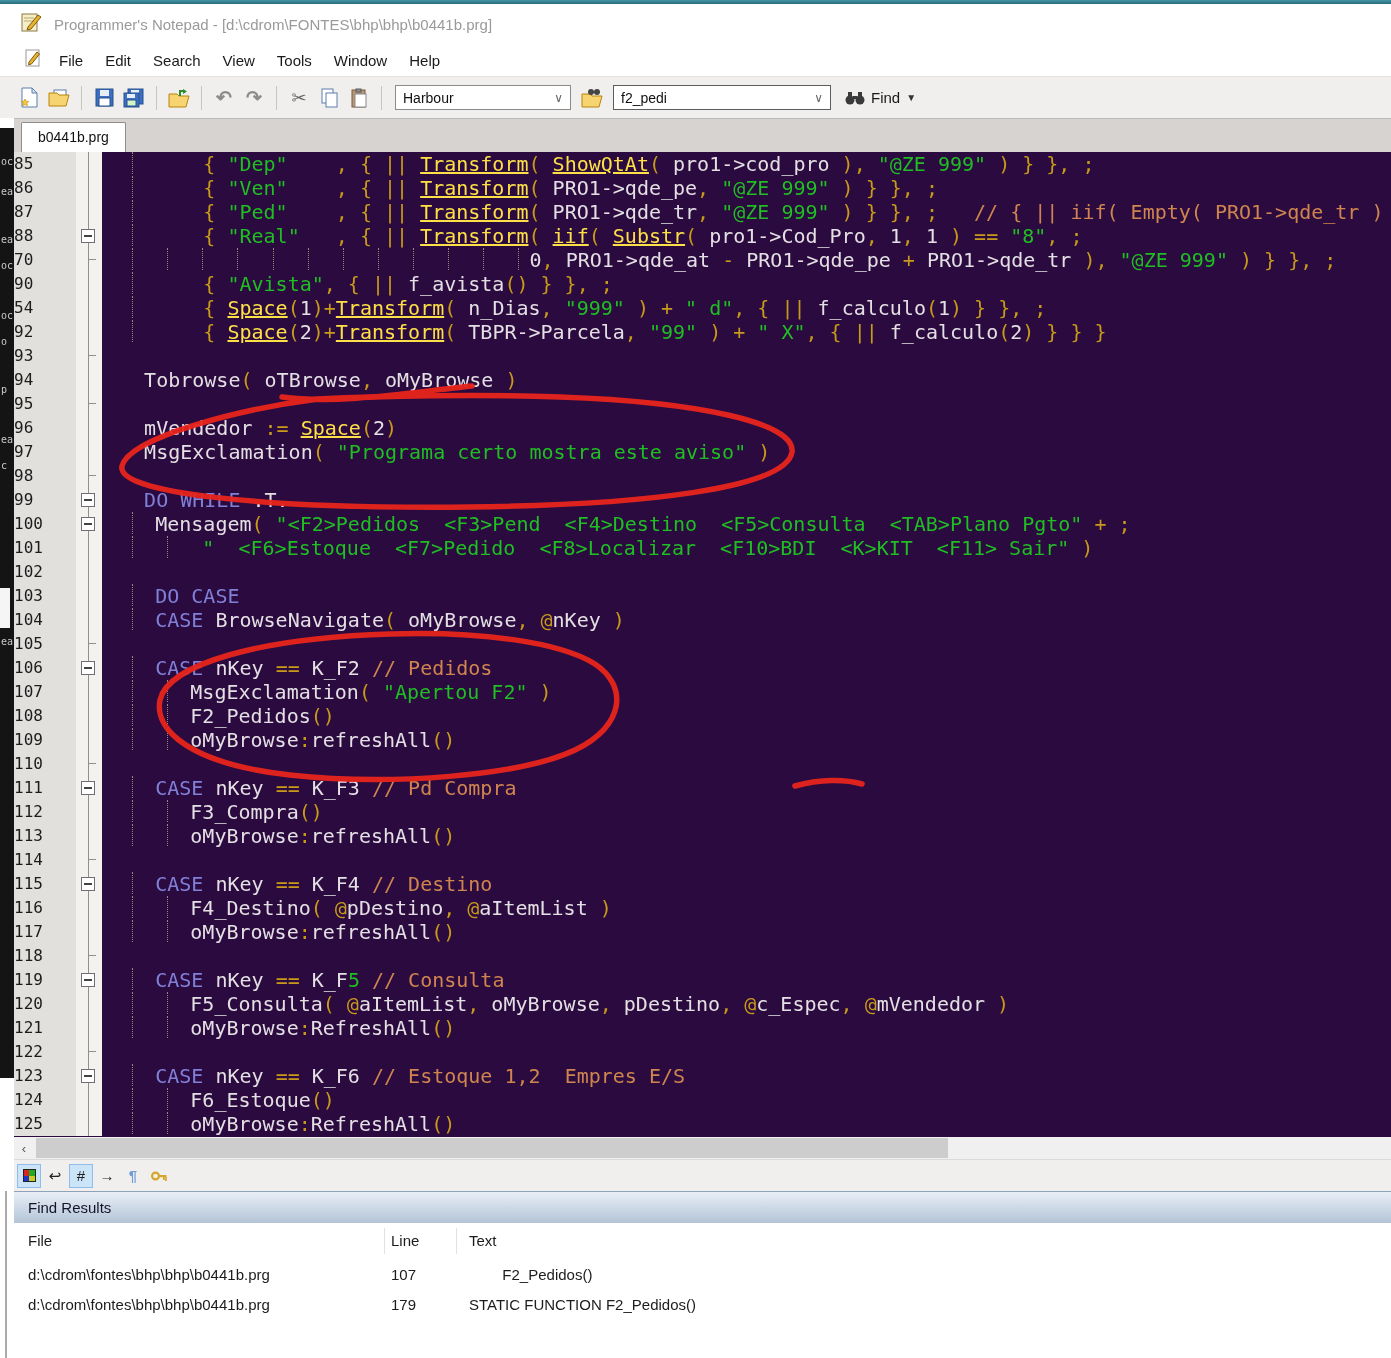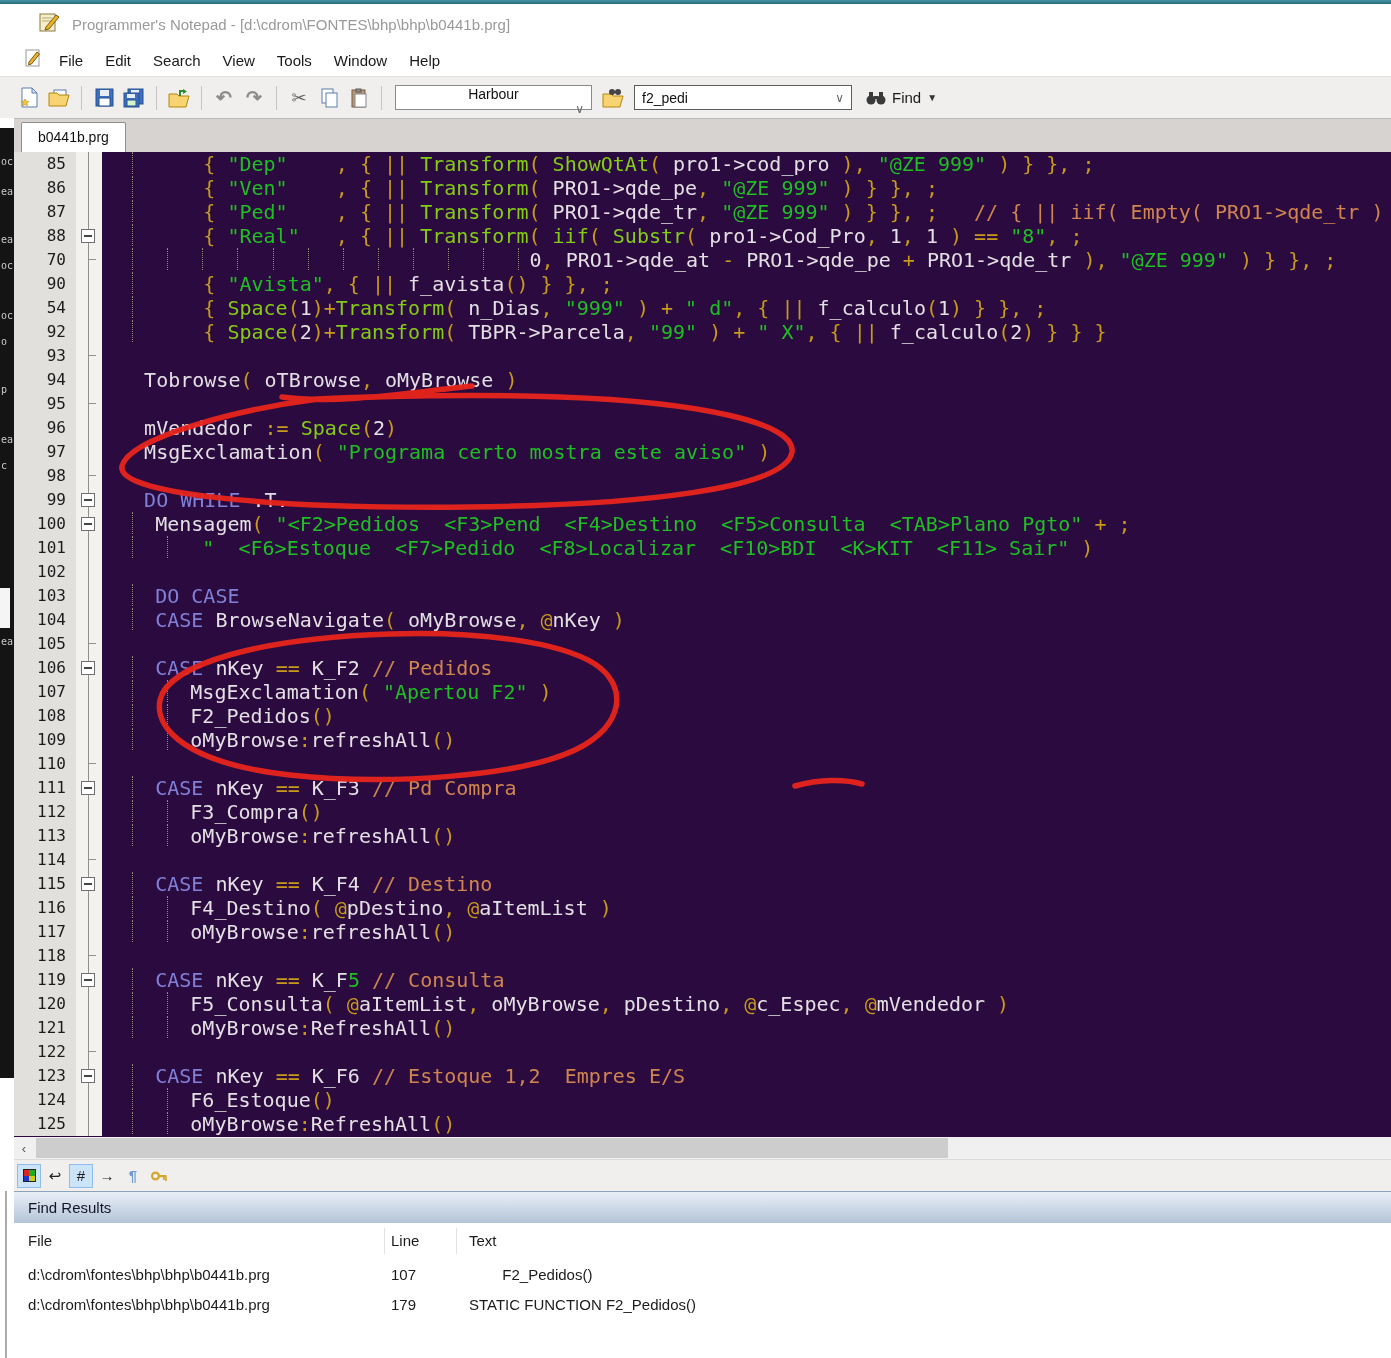--- a/index.html
+++ b/index.html
@@ -5,35 +5,35 @@
   * { box-sizing: border-box; }
   html,body { margin:0; padding:0; }
   body {
     width:1391px; height:1358px; position:relative; overflow:hidden;
     background:#ffffff; font-family:"Liberation Sans", sans-serif;
   }
   
   .top-strip { position:absolute; left:0; top:0; width:1391px; height:4px;
     background:linear-gradient(#4795a5,#276c7c); }
   .titlebar { position:absolute; left:0; top:4px; width:1391px; height:40px;
-    background:#fff; display:flex; align-items:center; padding-left:38px; }
+    background:#fff; display:flex; align-items:center; padding-left:20px; }
   .title-text { color:#9a9a9a; font-size:15px; margin-left:12px; white-space:pre; }
   .menubar { position:absolute; left:0; top:44px; width:1391px; height:32px;
     background:#fff; display:flex; align-items:center; padding-left:24px; }
   .menu-item { font-size:15px; color:#1a1a1a; padding:4px 11px; }
   .menubar .doc-icon { margin-right:6px; }
   .toolbar { position:absolute; left:0; top:76px; width:1391px; height:42px;
     background:#f0efed; border-top:1px solid #e4e2df; display:flex; align-items:center; padding-left:14px; }
   .tbtn { width:30px; height:28px; display:flex; align-items:center; justify-content:center; }
   .tsep { width:1px; height:24px; background:#c7c4c1; margin:0 7px; }
   .glyph-btn { font-size:19px; color:#8b8b8b; font-weight:bold; line-height:1; }
   .combo { background:#fff; border:1px solid #8a8a8a; height:25px; display:flex; align-items:center;
     font-size:14px; color:#111; padding:0 7px; margin:0 6px; }
   .combo .chev { margin-left:auto; color:#666; font-size:12px; padding-left:8px; }
-  .combo.syntax { width:197px;flex-direction:column; }
+  .combo.syntax { width:176px; }
   .combo.search { width:218px; border-color:#5c5c5c; }
   .find-cluster { display:flex; align-items:center; gap:6px; margin-left:8px; }
   .find-label { font-size:15px; color:#1a1a1a; }
   .find-caret { font-size:10px; color:#333; }
   
   .tabbar { position:absolute; left:14px; top:118px; width:1377px; height:34px;
     background:#d6d3d0; display:flex; align-items:flex-end; border-top:1px solid #bdbab7; }
   .tab { background:#fff; border:1px solid #8f8c89; border-bottom:none; border-radius:2px 2px 0 0;
     font-size:14px; color:#111; padding:6px 16px 7px 16px; margin-left:7px; }
   
@@ -41,33 +41,33 @@
     overflow:hidden; z-index:4; }
   .left-strip .frag { position:absolute; left:1px; color:#c9c9c9; font-family:"DejaVu Sans Mono",monospace;
     font-size:10px; }
   .left-strip .whitepatch { position:absolute; left:0; top:460px; width:10px; height:40px; background:#f5f5f5; }
   
   .editor { position:absolute; left:14px; top:152px; width:1377px; height:985px;
     background:#2B0B3F; display:flex; flex-direction:column; overflow:hidden; }
   .line-row { display:flex; height:24px; flex:0 0 24px; }
   .gutter-num { width:62px; flex:0 0 62px; background:#E2E0DD; color:#1c1c1c;
     font-family:"DejaVu Sans Mono",monospace; font-size:16px; line-height:24px;
-    text-align:right; padding-right:10px; }
+    padding-right:10px; }
   .fold-cell { width:26px; flex:0 0 26px; background:#F3F2EF; position:relative; }
   .fold-cell .vline { position:absolute; left:12px; top:0; bottom:0; width:1px; background:#8f8f8f; }
   .fold-cell .fbox { position:absolute; left:5px; top:5px; width:14px; height:14px; background:#fff;
     border:1px solid #6f6f6f; }
   .fold-cell .fbox::after { content:""; position:absolute; left:2px; top:5px; width:8px; height:2px; background:#444; }
   .fold-cell .ftick { position:absolute; left:12px; top:11px; width:8px; height:1px; background:#8f8f8f; }
   .code-line { flex:1; font-family:"DejaVu Sans Mono",monospace; font-size:20px; line-height:24px;
     white-space:pre; padding-left:6px; overflow:hidden; color:#E3DFE3; position:relative; }
   .tok-i { color:#E3DFE3; }
   .tok-o { color:#C89A1A; }
   .tok-s { color:#1FBE23; }
-  .tok-f { color:#84cc16; }
+  .tok-f { color:#fde047;text-decoration:underline; }
   .tok-k { color:#8080D8; }
   .tok-c { color:#D0854F; }
   .tok-g { display:inline-block; width:1px; height:22px; vertical-align:top;
     border-left:1px dotted #b9b285; margin-right:-2px; opacity:.75; }
   
   .anno { position:absolute; left:0; top:0; z-index:9; pointer-events:none; }
   
   .hscroll { position:absolute; left:14px; top:1137px; width:1377px; height:22px; background:#f0f0f0; }
   .hs-btn { position:absolute; left:0; top:0; width:20px; height:22px; color:#555; font-size:13px;
     display:flex; align-items:center; justify-content:center; }

